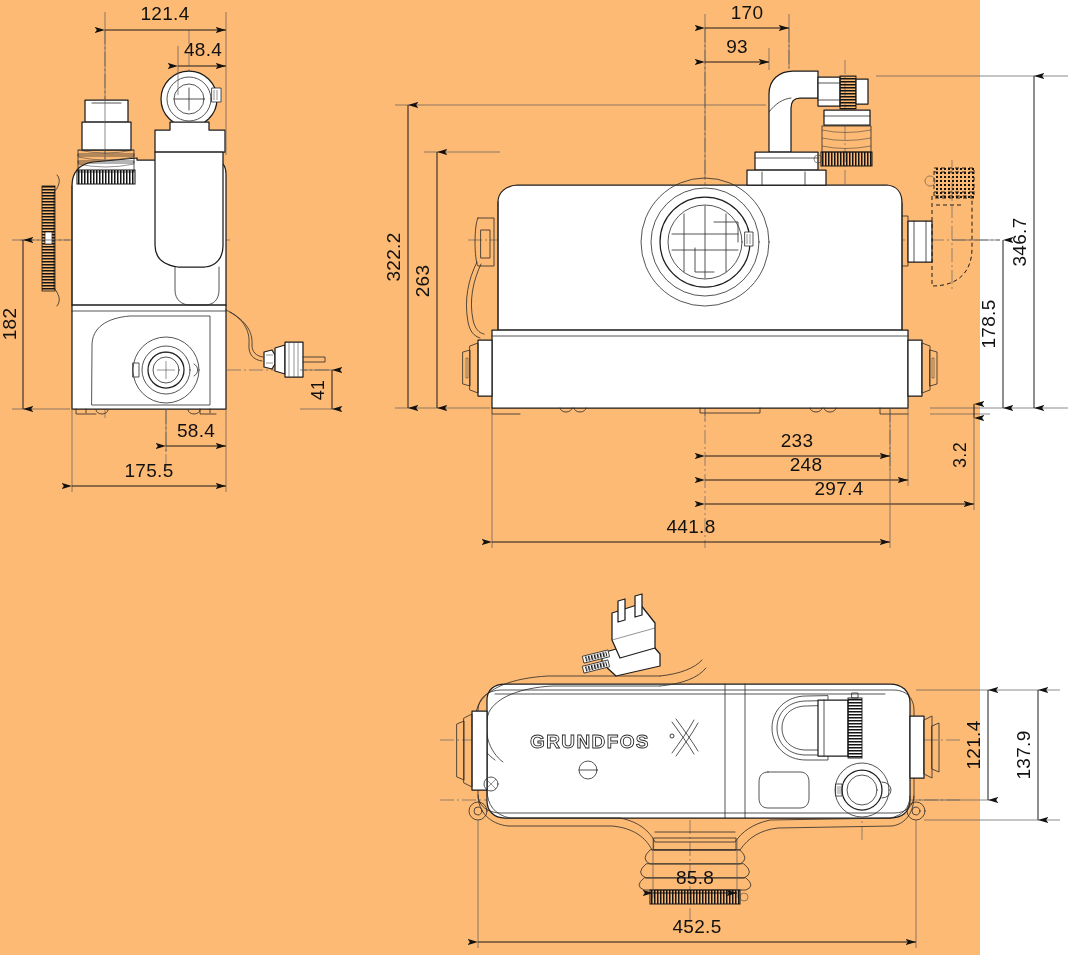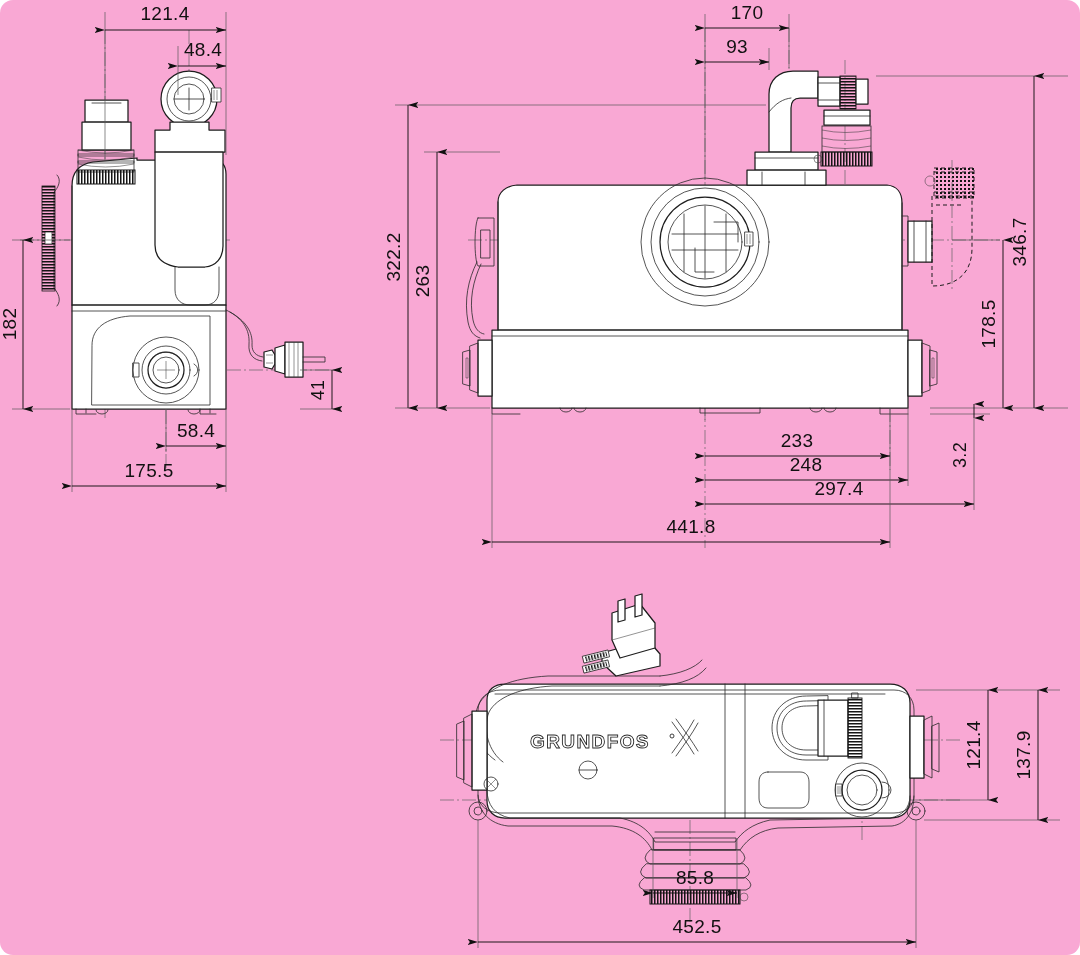--- a/index.html
+++ b/index.html
@@ -1,19 +1,19 @@
 <!DOCTYPE html>
 <html><head>
 <meta charset="utf-8">
 <title>Technical Dimension Drawing</title>
 <style>
   html,body{margin:0;padding:0;background:#ffffff;}
   body{width:1080px;height:955px;overflow:hidden;
        font-family:"Liberation Sans","DejaVu Sans",sans-serif;color:#1a1a1a;}
-  #sheet{position:relative;width:1080px;height:955px;background:#f9a8d4;border-radius:13px;}
+  #sheet{position:relative;width:980px;height:955px;background:#fdba74;}
   svg.drawing{position:absolute;left:0;top:0;width:1080px;height:955px;}
   .dimtext{font-family:"Liberation Sans","DejaVu Sans",sans-serif;
            font-size:19px;fill:#111111;letter-spacing:0.3px;}
   .dimtext.small{font-size:18px;}
   .logotext{font-family:"Liberation Sans","DejaVu Sans",sans-serif;
             font-size:19px;font-weight:bold;letter-spacing:1.4px;
             fill:none;stroke:#2b2b2b;stroke-width:0.9;}
   .outline{fill:none;stroke:#1d1d1d;stroke-width:1.25;stroke-linejoin:round;stroke-linecap:round;}
   .thin{fill:none;stroke:#2a2a2a;stroke-width:0.8;stroke-linejoin:round;stroke-linecap:round;}
   .hair{fill:none;stroke:#3a3a3a;stroke-width:0.55;}

